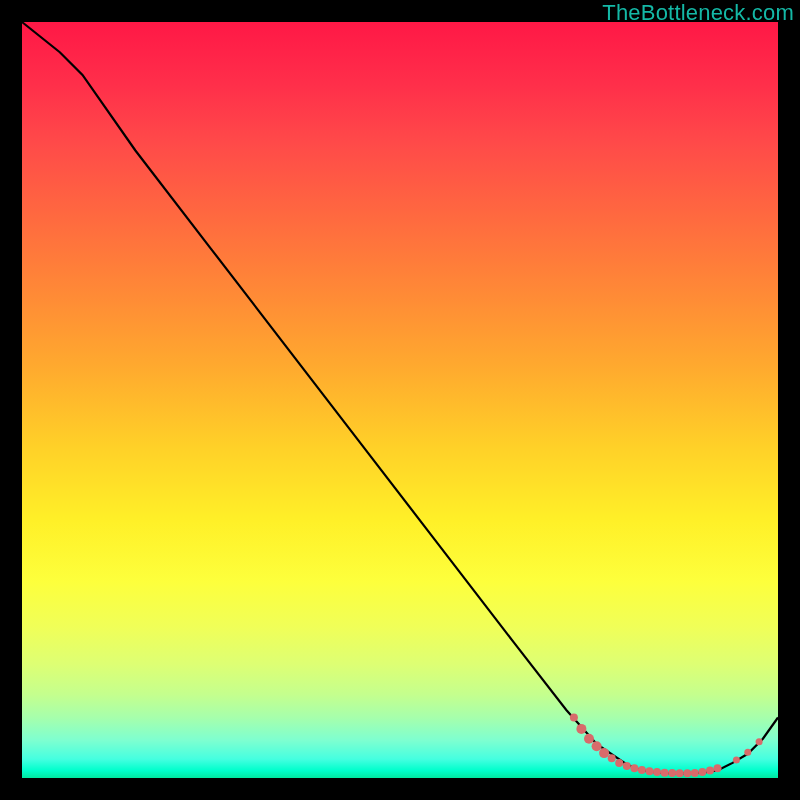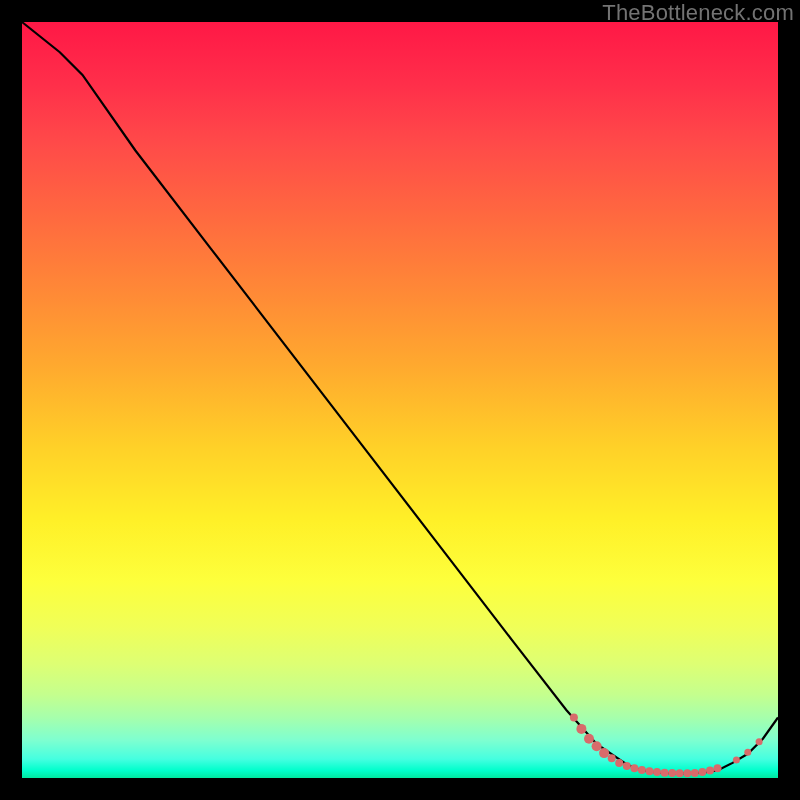--- a/index.html
+++ b/index.html
@@ -42,21 +42,21 @@
       #7effd0 95%,
       #45ffe0 97.5%,
       #00ffcc 99%,
       #00e8a0 100%
     );
   }
   .watermark {
     position: absolute;
     top: 0px;
     right: 6px;
-    color: #737373;
+    color: #14b8a6;
     font-size: 22px;
     letter-spacing: 0.2px;
     user-select: none;
   }
   svg.curve {
     position: absolute;
     left: 0; top: 0;
     width: 756px;
     height: 756px;
     overflow: visible;

